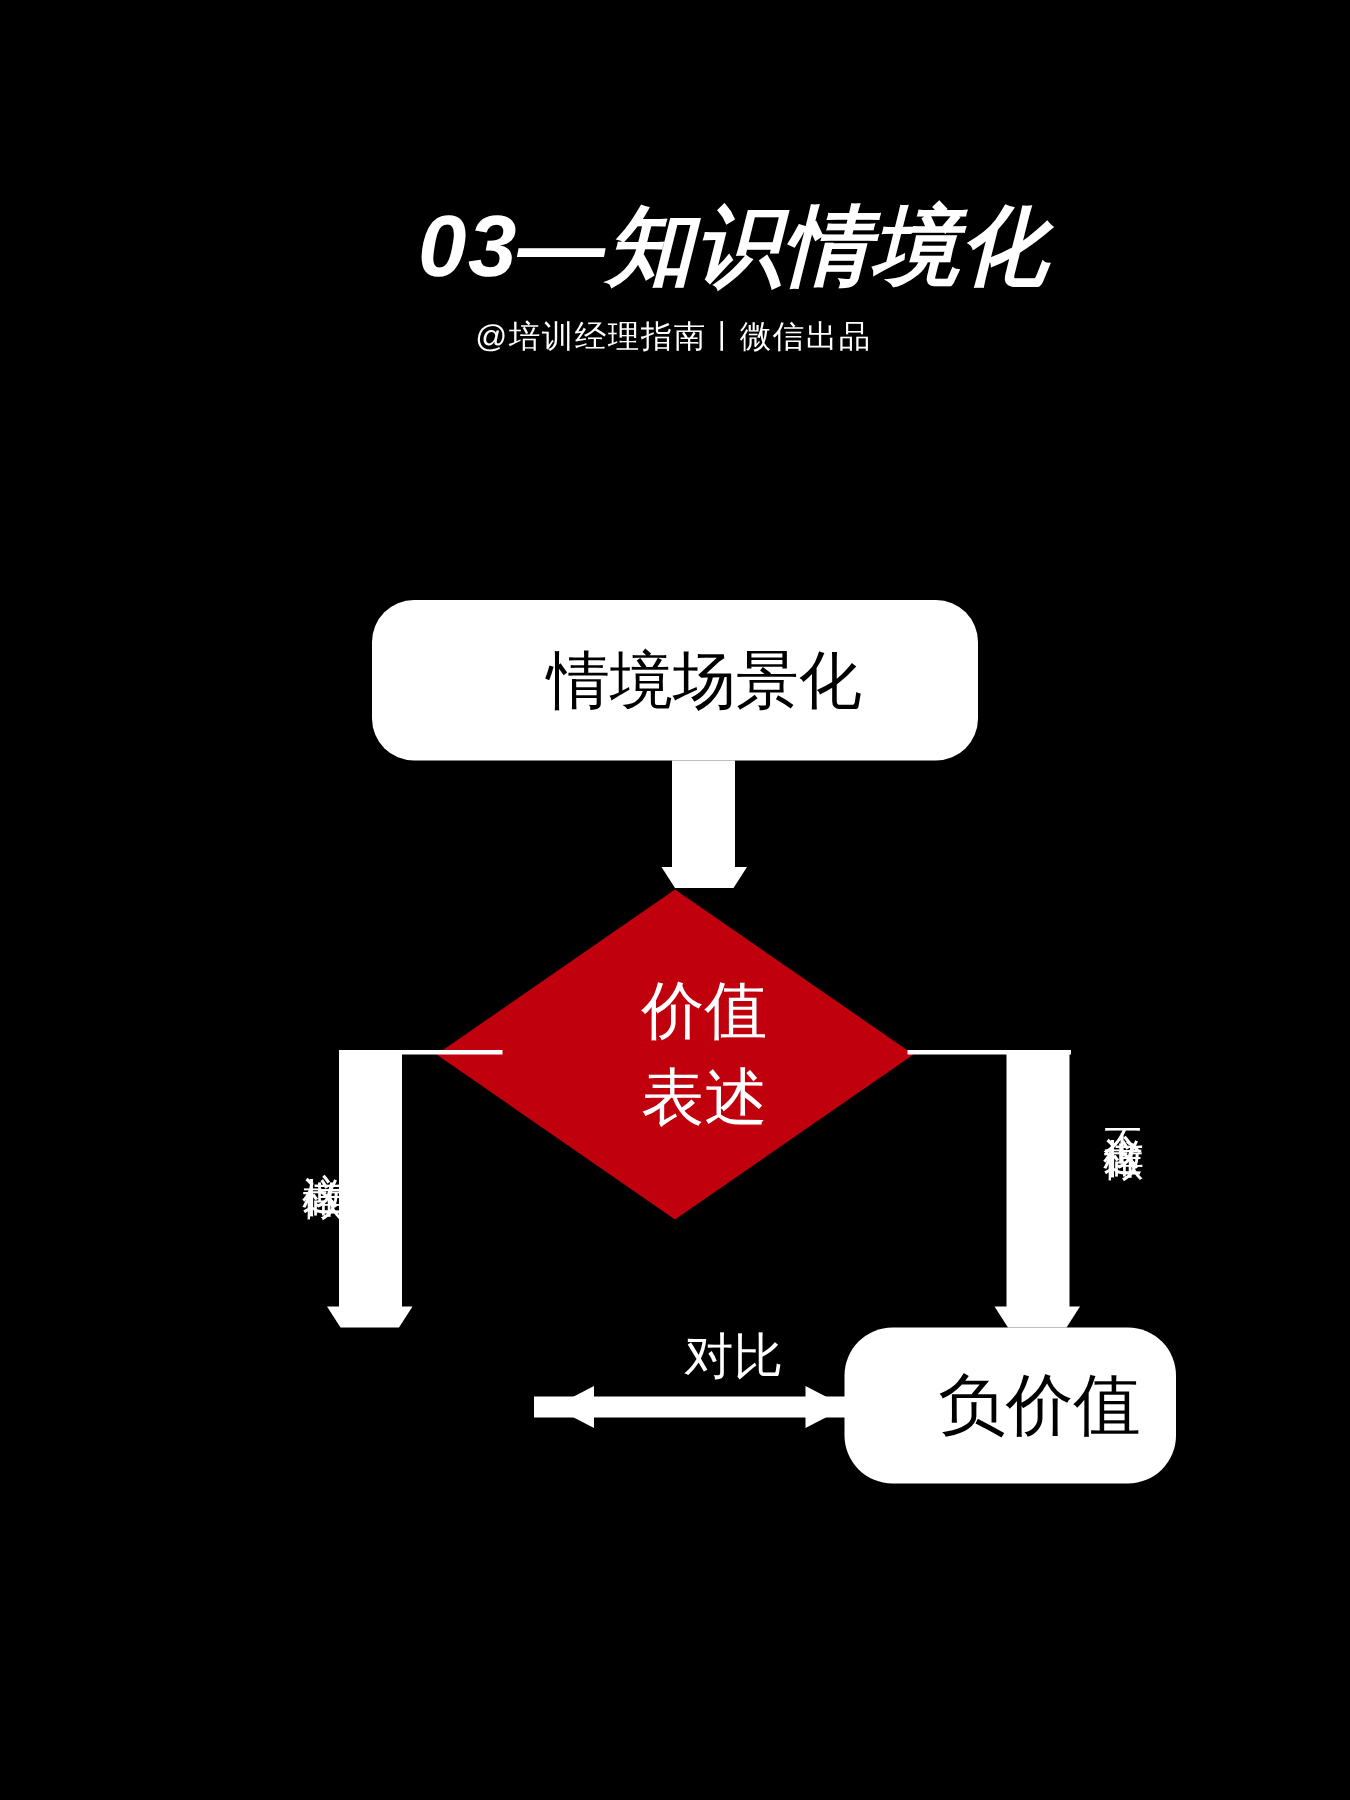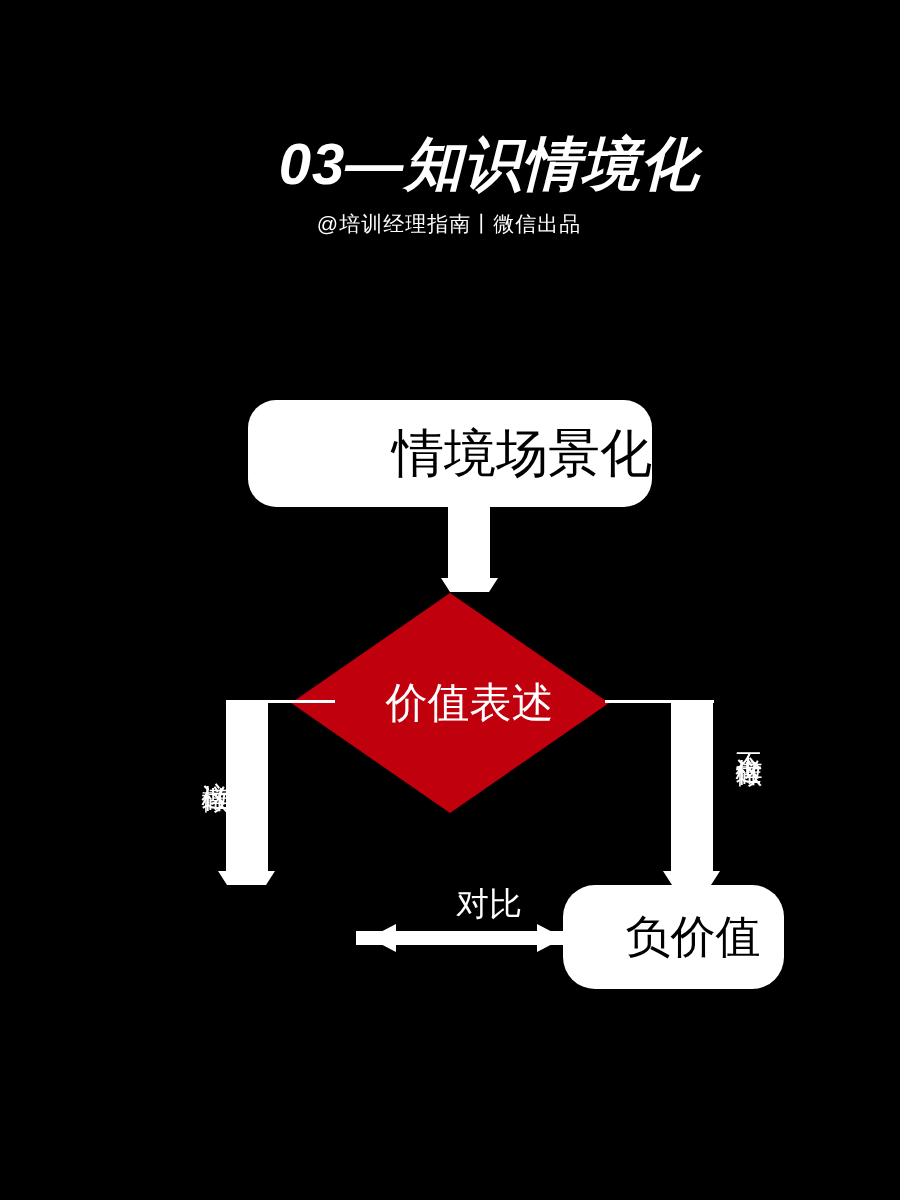--- a/index.html
+++ b/index.html
@@ -36,28 +36,27 @@
     display: flex;
     align-items: center;
     justify-content: center;
     box-sizing: border-box;
   }
   .top-box {
     left: 248px; top: 400px; width: 404px; height: 107px;
     background: #ffffff;
     border-radius: 28px;
     color: #000000;
-    font-size: 52px;
-    justify-content: flex-end;
+    font-size: 42px;
   }
   .diamond {
     left: 291px; top: 593px; width: 318px; height: 220px;
     background: #C0000D;
     clip-path: polygon(50% 0, 100% 50%, 50% 100%, 0 50%);
-    flex-direction: row;
+    flex-direction: column;
     color: #ffffff;
     font-size: 42px;
     line-height: 58px;
     text-align: center;
   }
   .pos-box {
     left: 117px; top: 885px; width: 220px; height: 108px;
     background: #FBD875;
     border: 4px solid #14304A;
     border-radius: 24px;

